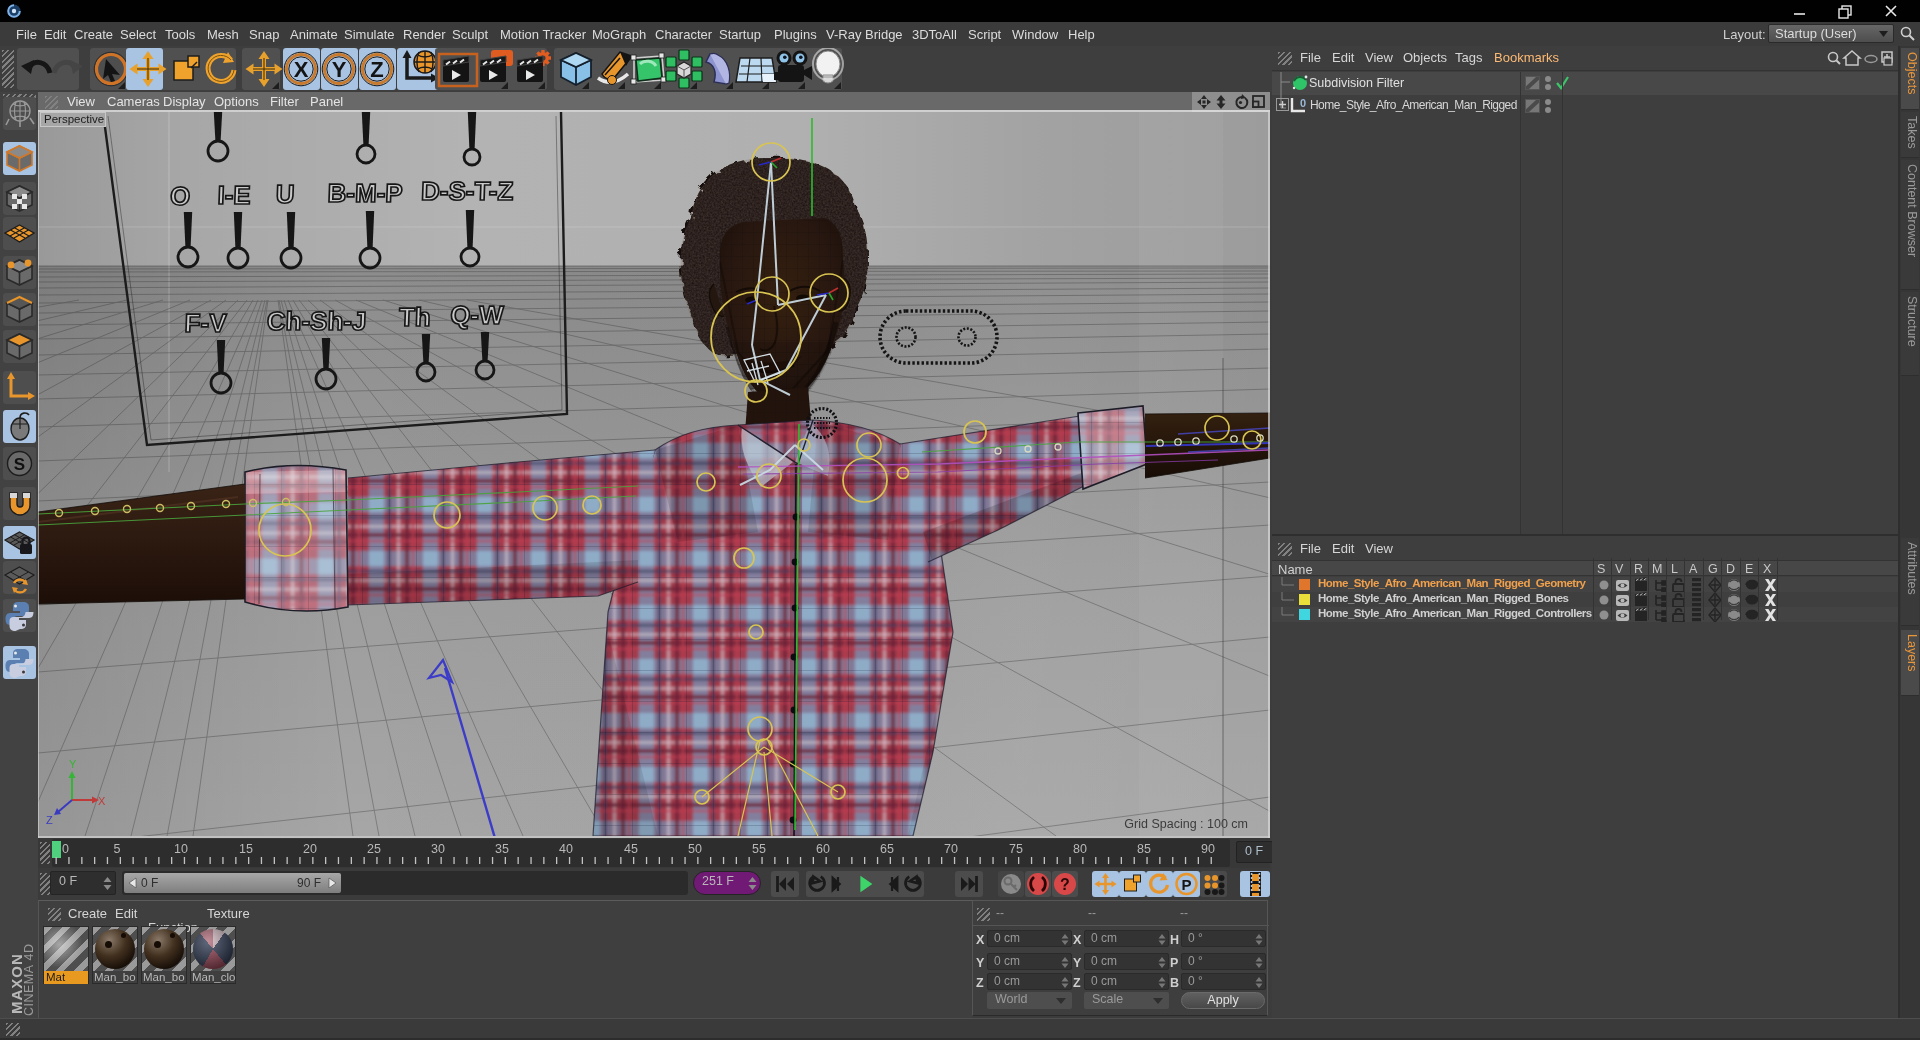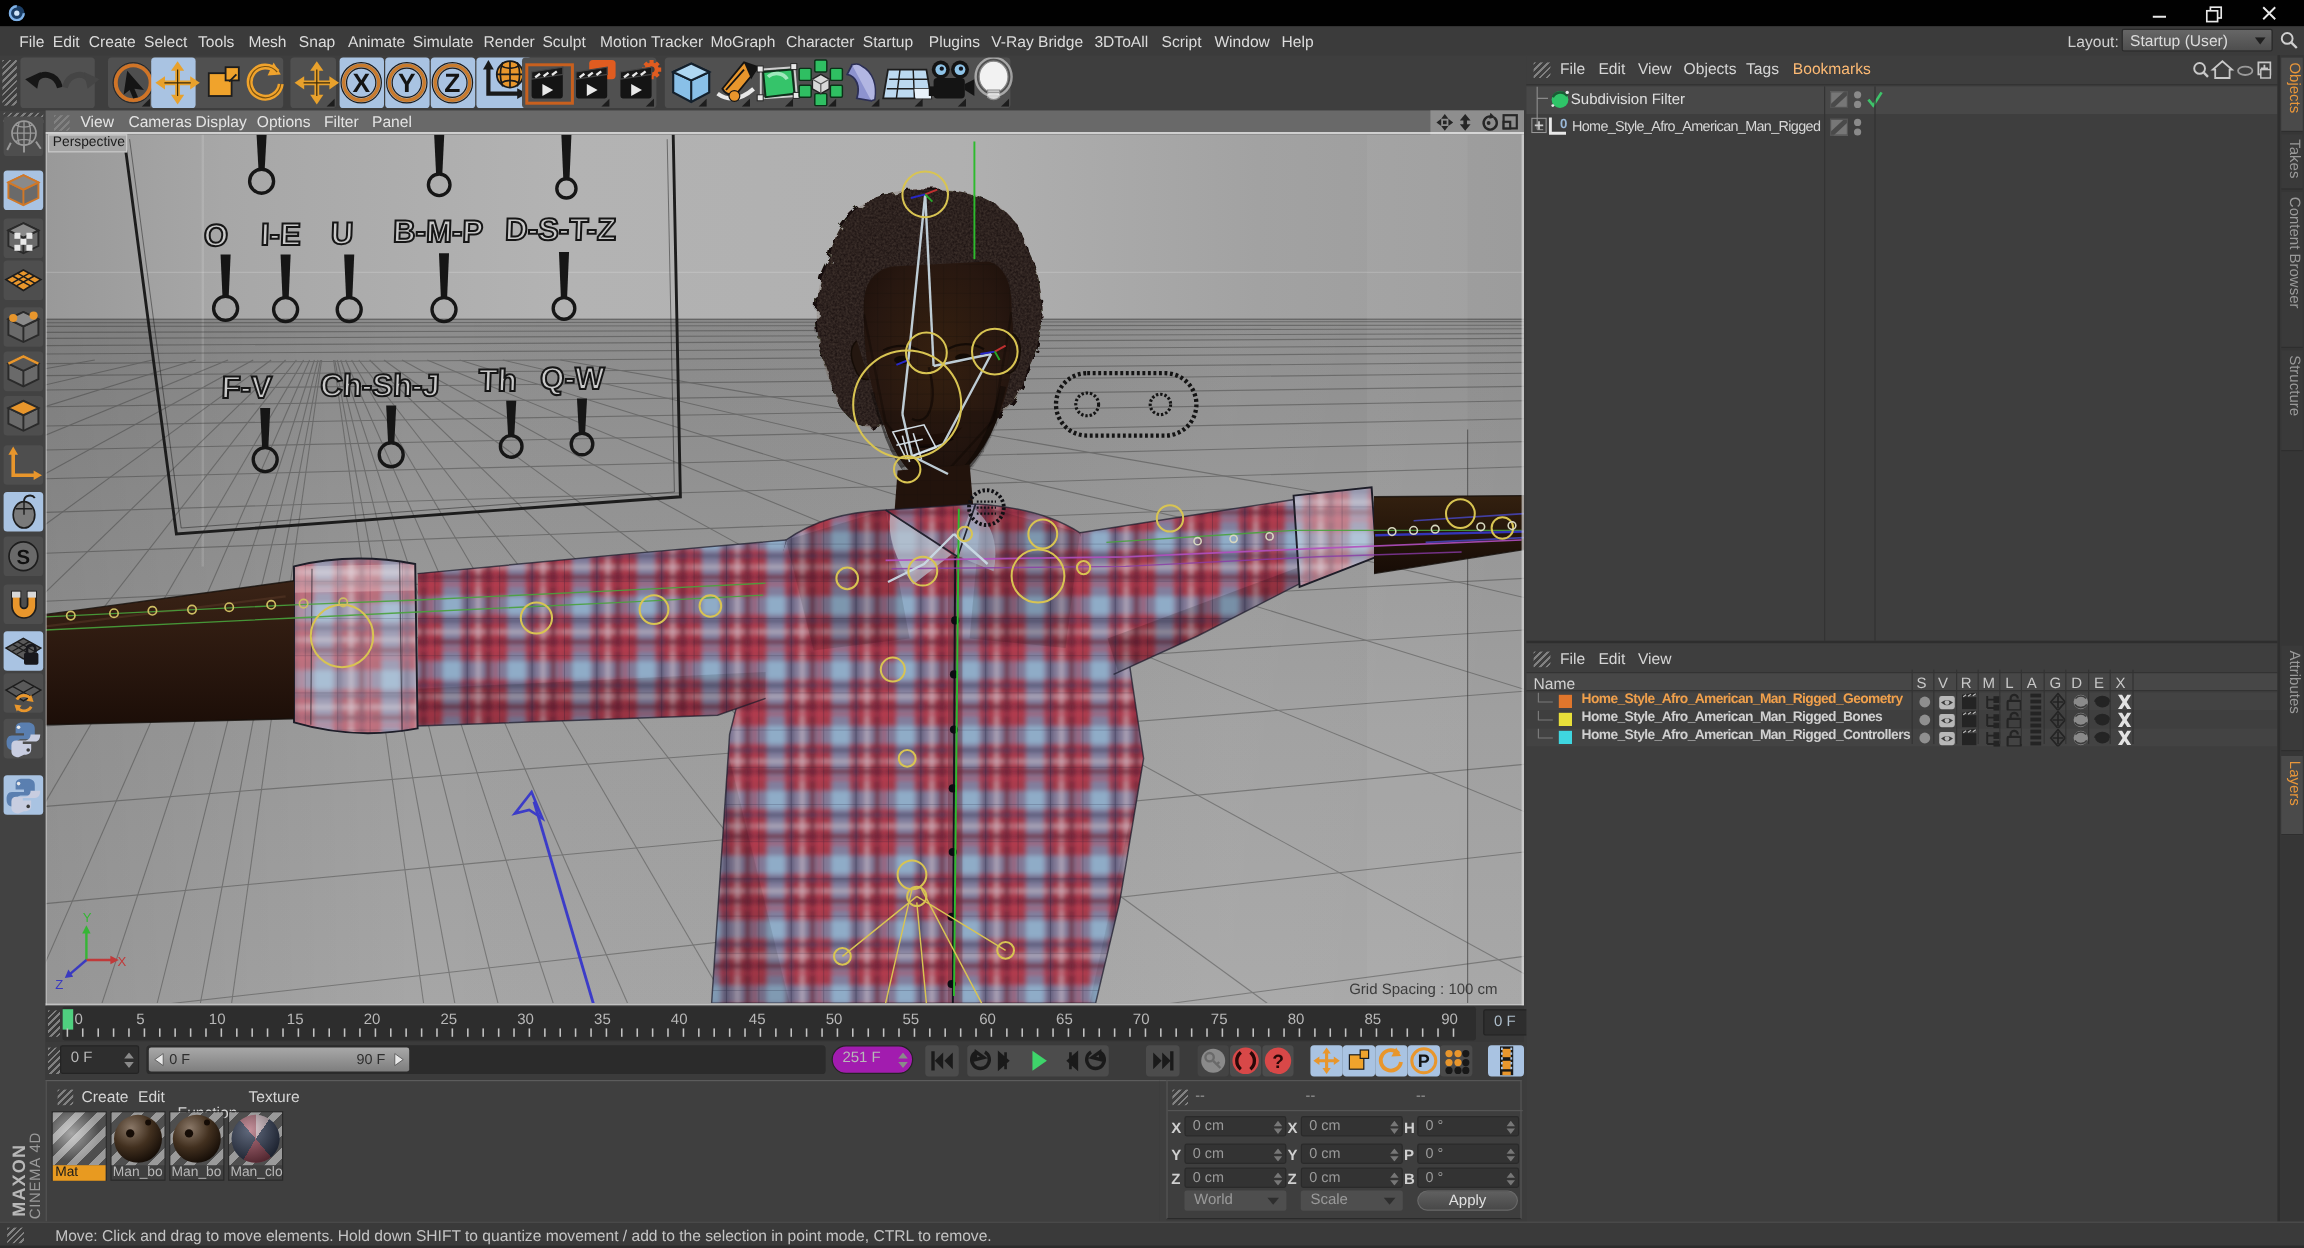--- a/index.html
+++ b/index.html
@@ -942,21 +942,21 @@
     <svg class="abs" style="left:2px;top:4px" width="12" height="12">
             <path d="M10 1 L3 6 L10 11z" fill="#e8e8e8" stroke="#555" stroke-width="0.7"></path>
           </svg>
     <div class="abs" style="left:17px;top:3px">0 F</div>
     <div class="abs" style="right:20px;top:3px">90 F</div>
     <svg class="abs" style="right:2px;top:4px" width="12" height="12">
             <path d="M2 1 L9 6 L2 11z" fill="#e8e8e8" stroke="#555" stroke-width="0.7"></path>
           </svg>
   </div>
  </div>
- <div class="abs" style="left:655px;top:3px;width:68px;height:24px;background:#a21caf;border:1px solid #242424;border-radius:12px;color:#b8b8b8;font-size:12.5px;padding:2px 8px">251 F
+ <div class="abs" style="left:655px;top:3px;width:68px;height:24px;background:#701a75;border:1px solid #242424;border-radius:12px;color:#b8b8b8;font-size:12.5px;padding:2px 8px">251 F
    <svg class="abs" style="right:3px;top:5px" width="9" height="13">
           <path d="M4.5 0 l4 5 h-8z M4.5 13 l4 -5 h-8z" fill="#8a8a8a"></path>
         </svg>
  </div>
  <div class="abs" style="left:733px;top:3px;width:28px;height:26px;background:#4c4c4c;border-radius:3px"><svg width="100%" height="26" viewBox="0 0 26 26">
           <path d="M5.5 5 v16" stroke="#1a1a1a" stroke-width="2.8"></path>
           <path d="M14 6 L7 13 L14 20z M22 6 L15 13 L22 20z" fill="#1a1a1a"></path>
         </svg></div>
  <div class="abs" style="left:768px;top:3px;width:118px;height:26px;background:#4c4c4c;border-radius:3px">
         <div class="abs" style="left:0;top:0;width:24px;height:26px"><svg width="100%" height="26" viewBox="0 0 26 26">
@@ -1386,15 +1386,14 @@
 </div>
 <div class="abs vtxt" style="left:1901px;top:48px;width:18px;height:62px;background:#4a4a4a;color:#e8963a;font-size:12.5px;padding-top:4px;border-bottom:1px solid #2e2e2e">Objects</div>
 <div class="abs vtxt" style="left:1901px;top:112px;width:18px;height:46px;background:#3a3a3a;color:#9a9a9a;font-size:12.5px;padding-top:4px;border-bottom:1px solid #2e2e2e">Takes</div>
 <div class="abs vtxt" style="left:1901px;top:160px;width:18px;height:130px;background:#3a3a3a;color:#9a9a9a;font-size:12.5px;padding-top:4px;border-bottom:1px solid #2e2e2e">Content Browser</div>
 <div class="abs vtxt" style="left:1901px;top:292px;width:18px;height:84px;background:#3a3a3a;color:#9a9a9a;font-size:12.5px;padding-top:4px;border-bottom:1px solid #2e2e2e">Structure</div>
 <div class="abs vtxt" style="left:1901px;top:538px;width:18px;height:88px;background:#3a3a3a;color:#9a9a9a;font-size:12.5px;padding-top:4px;border-bottom:1px solid #2e2e2e">Attributes</div>
 <div class="abs vtxt" style="left:1901px;top:630px;width:18px;height:66px;background:#4a4a4a;color:#e8963a;font-size:12.5px;padding-top:4px;border-bottom:1px solid #2e2e2e">Layers</div>
 
 <div class="abs" style="left:0;top:1018px;width:1920px;height:22px;background:#3a3a3a;border-top:1px solid #4e4e4e;border-bottom:2px solid #2c2c2c">
  <div class="abs grip" style="left:6px;top:4px;width:14px;height:13px"></div>
- <div class="abs" style="left:46px;top:3px;color:#c4c4c4;font-size:13px">Move: Click and drag to move elements. Hold down SHIFT to quantize movement / add to the selection in point mode, CTRL to remove.</div>
 </div>
 
 </div>
 </body></html>

